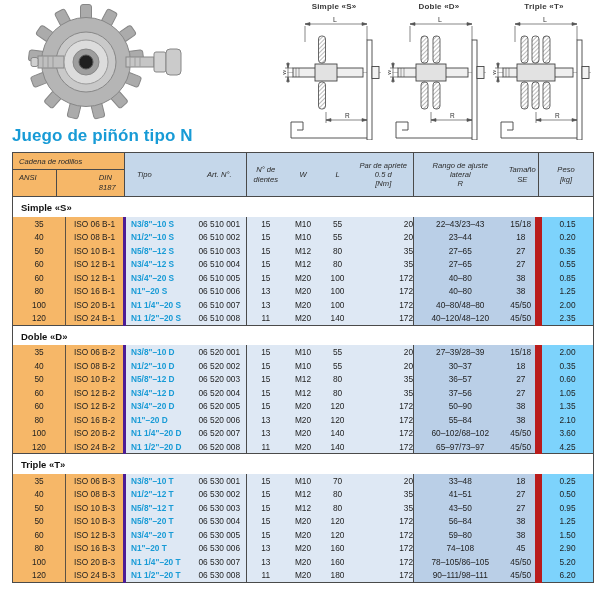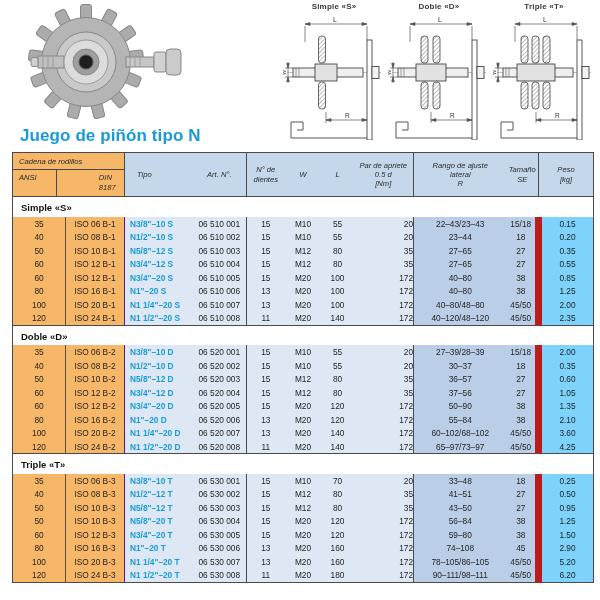--- a/index.html
+++ b/index.html
@@ -9,42 +9,42 @@
   }
   
   .photo{position:absolute;left:8px;top:2px;width:180px;height:122px;}
   .diagrams{position:absolute;left:283px;top:2px;display:flex;gap:3px;}
   .diag{width:102px;display:flex;flex-direction:column;align-items:center;}
   .diag-label{font-size:8px;font-weight:600;color:#3a3a3a;letter-spacing:.2px;margin-bottom:1px;}
   .diag svg{display:block;}
   
   .page-title{
     position:absolute;left:12px;top:126px;font-size:17px;font-weight:bold;
-    color:#189BD6;letter-spacing:.1px;margin-left:8px;
+    color:#189BD6;letter-spacing:.1px;
   }
   
   .tbl-wrap{position:absolute;left:12px;top:152px;}
   table{border-collapse:collapse;table-layout:fixed;width:581px;border:1px solid #4a4a4a;}
   th,td{padding:0;font-weight:normal;vertical-align:middle;}
   thead th{
     background:#C5D7EA;font-size:7.6px;line-height:1.25;text-align:center;
     border-bottom:1px solid #4a4a4a;height:33px;color:#2b2b2b;font-style:italic;
   }
   th.pre{white-space:pre-line;}
   th.b-right,td.b-right{border-right:1px solid #4a4a4a;}
   th.th-chain{background:#F6B768;padding:0;text-align:left;}
   .chain-title{padding:4px 0 3px 6px;border-bottom:1px solid #4a4a4a;font-size:7.6px;}
   .chain-sub{display:flex;gap:36px;}
   .chain-sub span{display:block;padding:3px 0 4px 6px;font-size:7.6px;}
   .chain-sub span:first-child{width:47px;border-right:1px solid #4a4a4a;}
   .tipo-h{text-align:left;padding-left:12px;}
   tbody td{font-size:8.3px;text-align:center;height:13.5px;line-height:1;color:#1e1e1e;}
   td.c-ansi,td.c-din{background:#F6B768;}
   td.c-ansi{border-right:1px solid #5c5244;}
-  td.c-din{border-right:1px solid #4c1d95;}
+  td.c-din{border-right:3px solid #4c1d95;}
   td.c-tipo{background:#DEE8F4;color:#189BD6;font-weight:bold;text-align:left;padding-left:5px;}
   td.c-art{background:#DEE8F4;border-right:1px solid #4a4a4a;}
   td.c-teeth,td.c-w,td.c-l{background:#DEE8F4;}
   td.c-torque{background:#DEE8F4;border-right:1px solid #4a4a4a;text-align:right;}
   td.c-range,td.c-size{background:#BACFE7;}
   td.c-size{border-right:7px solid #b91c1c;}
   td.c-weight{background:#7dd3fc;}
   tr.section-row td{
     background:#fff;text-align:left;font-weight:bold;font-size:9.5px;
     padding:6px 0 4px 8px;height:auto;border-top:1px solid #4a4a4a;color:#111;

